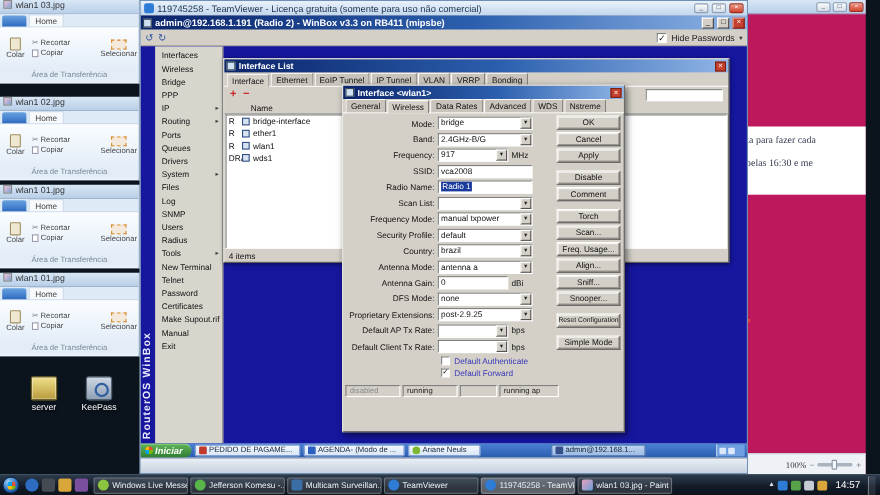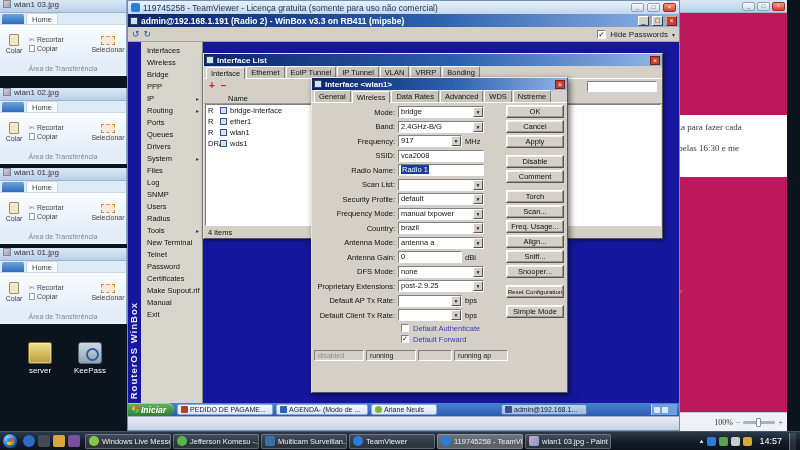--- a/index.html
+++ b/index.html
@@ -527,30 +527,30 @@
                 <span class="tin"><span class="selhl">Radio 1</span></span>
                 </div>
               <div class="frow">
                   <span class="flb">Scan List:</span>
                 <span class="combo">
                     <span class="cv"></span>
                     <span class="cbtn">▼</span>
                   </span>
                 </div>
               <div class="frow">
+                  <span class="flb">Frequency Mode:</span>
+                <span class="combo">
+                    <span class="cv">manual txpower</span>
+                    <span class="cbtn">▼</span>
+                  </span>
+                </div>
+              <div class="frow">
                   <span class="flb">Security Profile:</span>
                 <span class="combo">
                     <span class="cv">default</span>
-                    <span class="cbtn">▼</span>
-                  </span>
-                </div>
-              <div class="frow">
-                  <span class="flb">Frequency Mode:</span>
-                <span class="combo">
-                    <span class="cv">manual txpower</span>
                     <span class="cbtn">▼</span>
                   </span>
                 </div>
               <div class="frow">
                   <span class="flb">Country:</span>
                 <span class="combo">
                     <span class="cv">brazil</span>
                     <span class="cbtn">▼</span>
                   </span>
                 </div>

